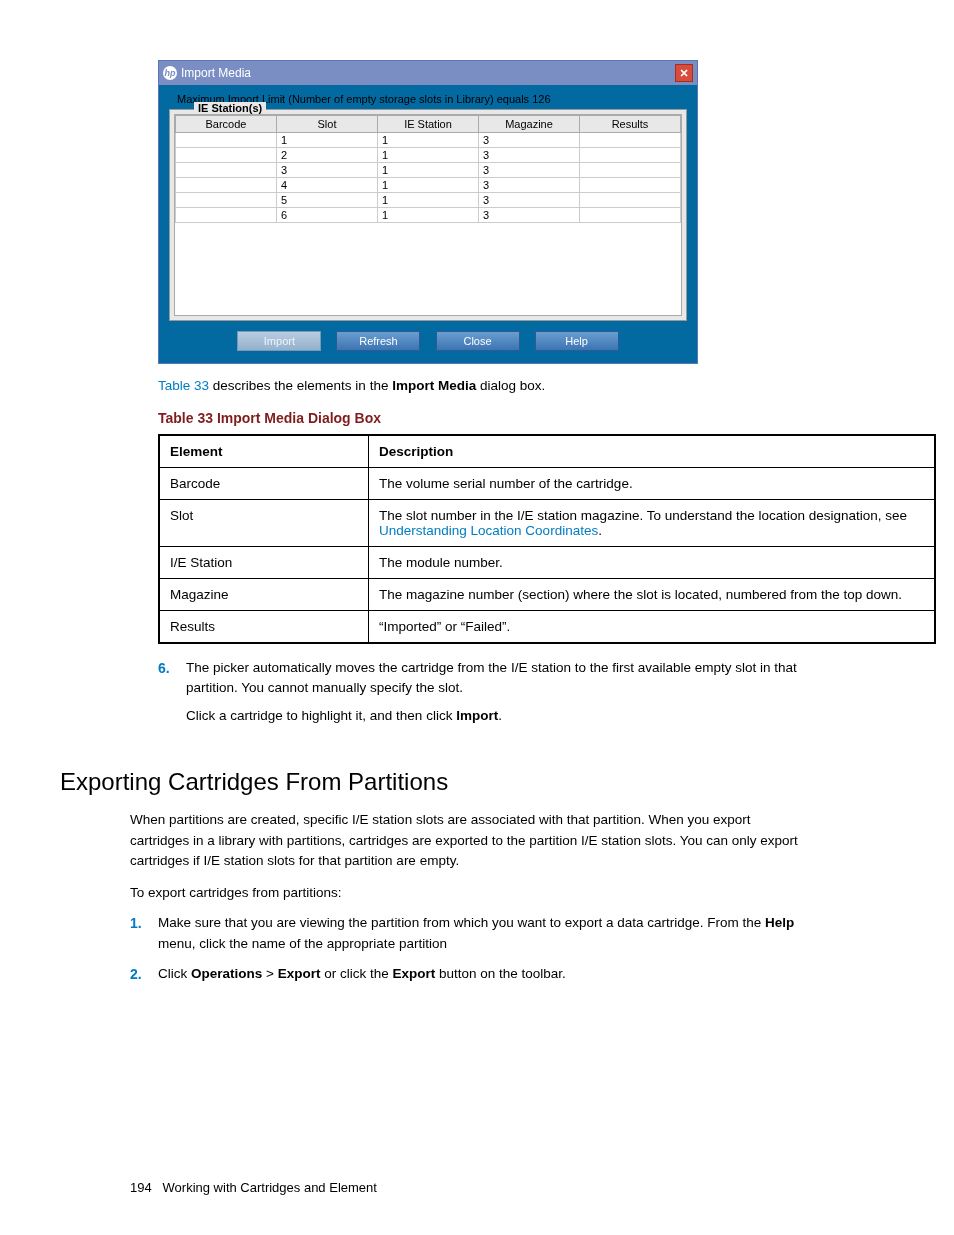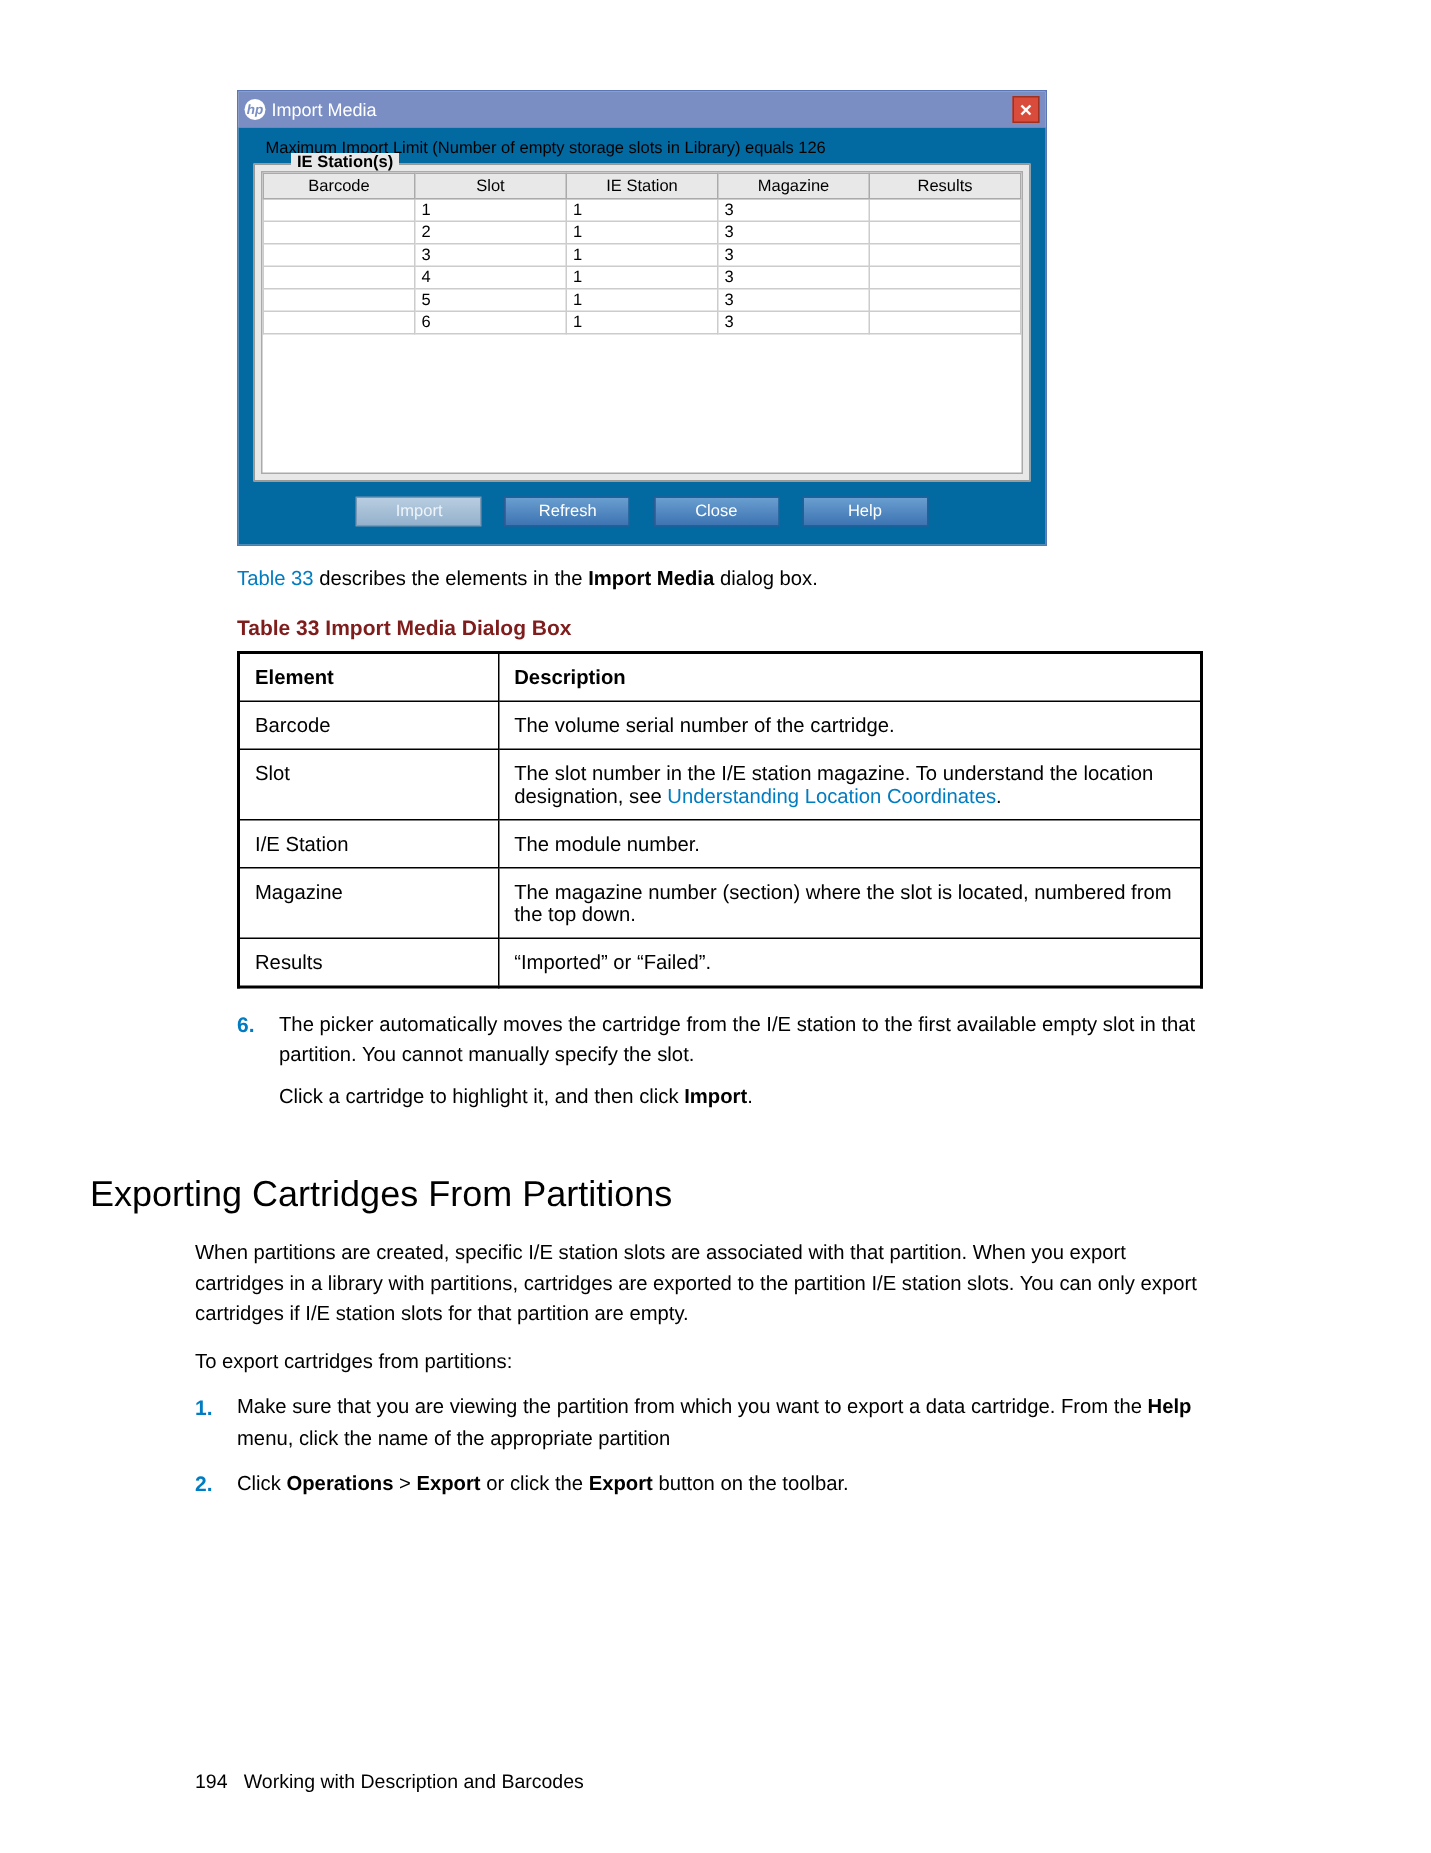--- a/index.html
+++ b/index.html
@@ -66,21 +66,21 @@
     color:#fff; font-size:11px; margin:0 6px;
     background:linear-gradient(#6a9ed0,#3d74b2);
     border:1px solid #2c5c93; text-align:center;
   }
   .dlg-btn.disabled { background:linear-gradient(#b8cde0,#94b1cc); border-color:#7a97b3; color:#eef4fa; }
   .body-text { margin-left:98px; margin-top:12px; line-height:1.45; }
   .table-caption {
     color:#7f1d1d; font-weight:bold; margin:14px 0 8px 98px; font-size:14px;
   }
   table.desc {
-    border-collapse:collapse; margin-left:98px; width:644px;
+    border-collapse:collapse; margin-left:98px; width:778px;
     border:2px solid #000;
   }
   table.desc th, table.desc td {
     border:1px solid #000; padding:8px 10px; text-align:left;
     vertical-align:top; font-size:13.5px;
   }
   table.desc th { font-weight:bold; }
   .link { color:#007cc2; }
   .step-list { margin:14px 0 0 98px; padding:0; list-style:none; }
   .step-list li { display:flex; margin-bottom:10px; line-height:1.5; }
@@ -244,16 +244,16 @@
     </li>
     <li>
       <span class="step-num">2.</span>
       <div class="step-body">
         <span>Click </span><b>Operations</b><span> &gt; </span><b>Export</b><span> or click the </span><b>Export</b><span> button on the toolbar.</span>
       </div>
     </li>
   </ol>
 
   <div class="footer">
-    <span>194</span>&nbsp;&nbsp;&nbsp;<span>Working with Description and Barcodes</span>
+    <span>194</span>&nbsp;&nbsp;&nbsp;<span>Working with Cartridges and Element</span>
   </div>
 
 </div>
 
 </body></html>

